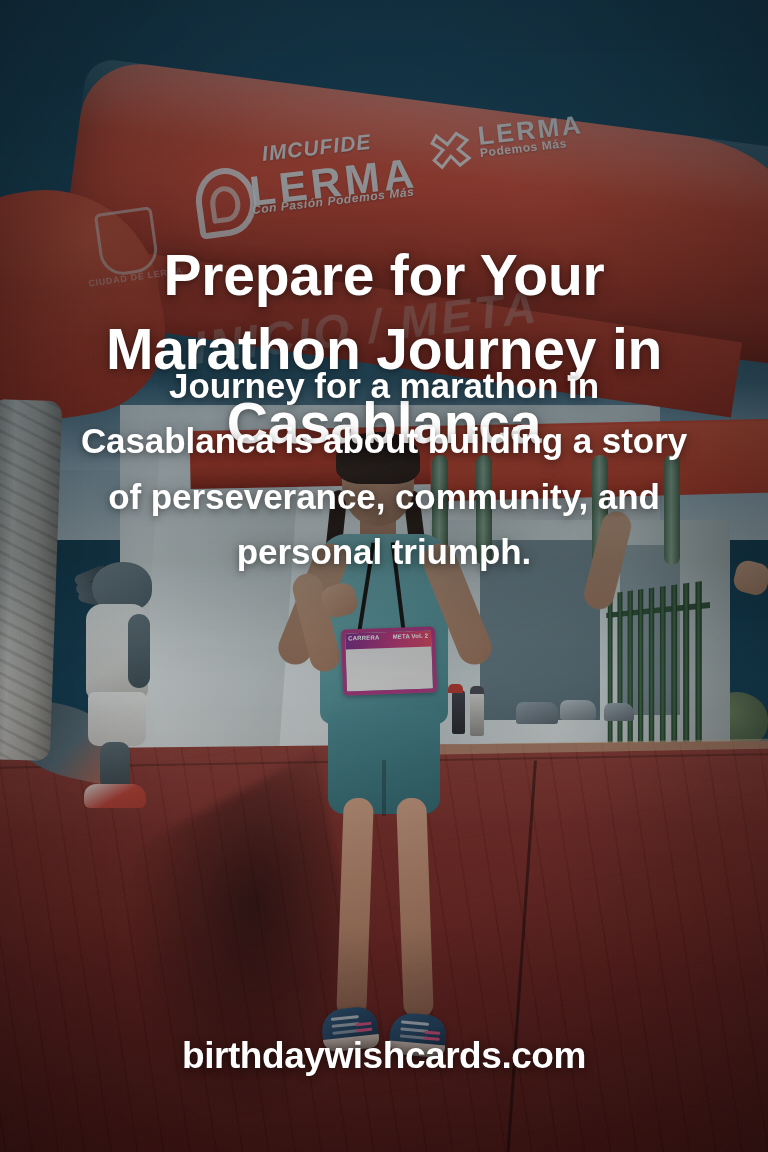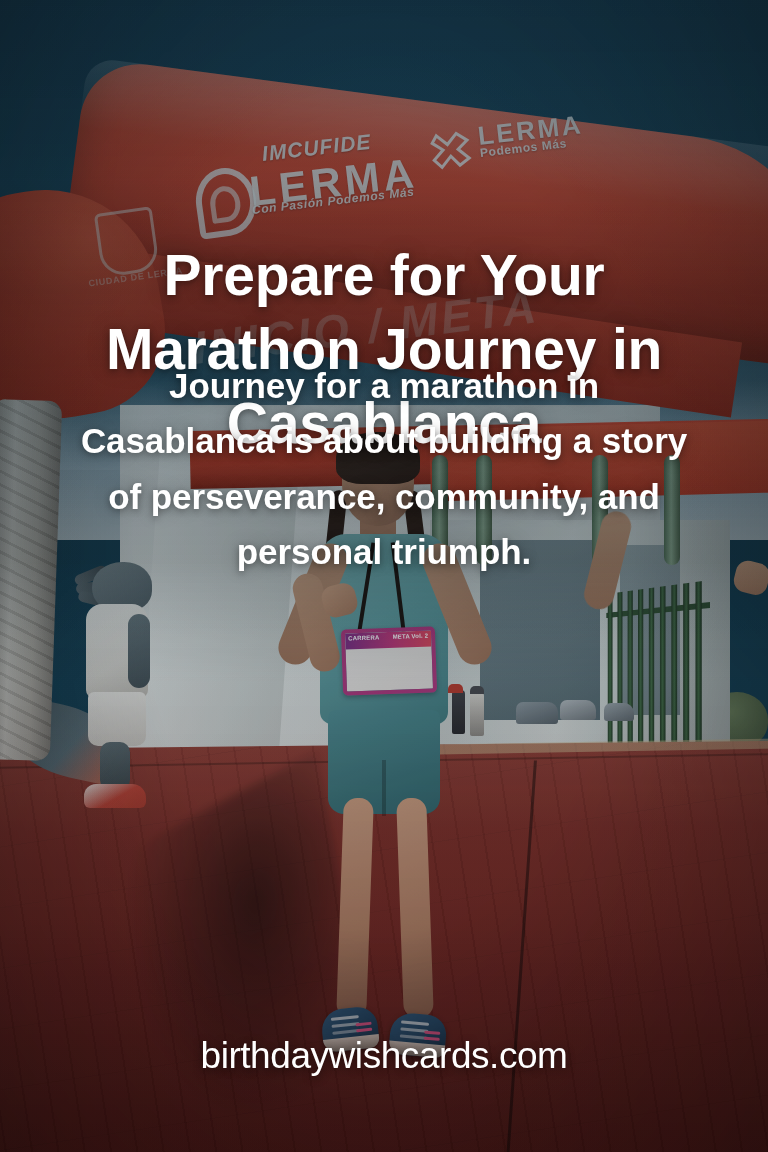--- a/index.html
+++ b/index.html
@@ -594,21 +594,21 @@
     line-height: 1.58;
     letter-spacing: -0.002em;
     text-shadow: 0 2px 7px rgba(0,0,0,0.40), 0 0 20px rgba(0,0,0,0.20);
   }
   .watermark {
     position: absolute;
     left: 0; right: 0;
     top: 1035px;
     text-align: center;
     color: #ffffff;
-    font-weight: 400;
+    font-weight: 700;
     font-size: 37px;
     letter-spacing: -0.012em;
     text-shadow: 0 2px 8px rgba(0,0,0,0.55);
   }
 </style>
 </head>
 <body>
 
 <div id="card">
 

